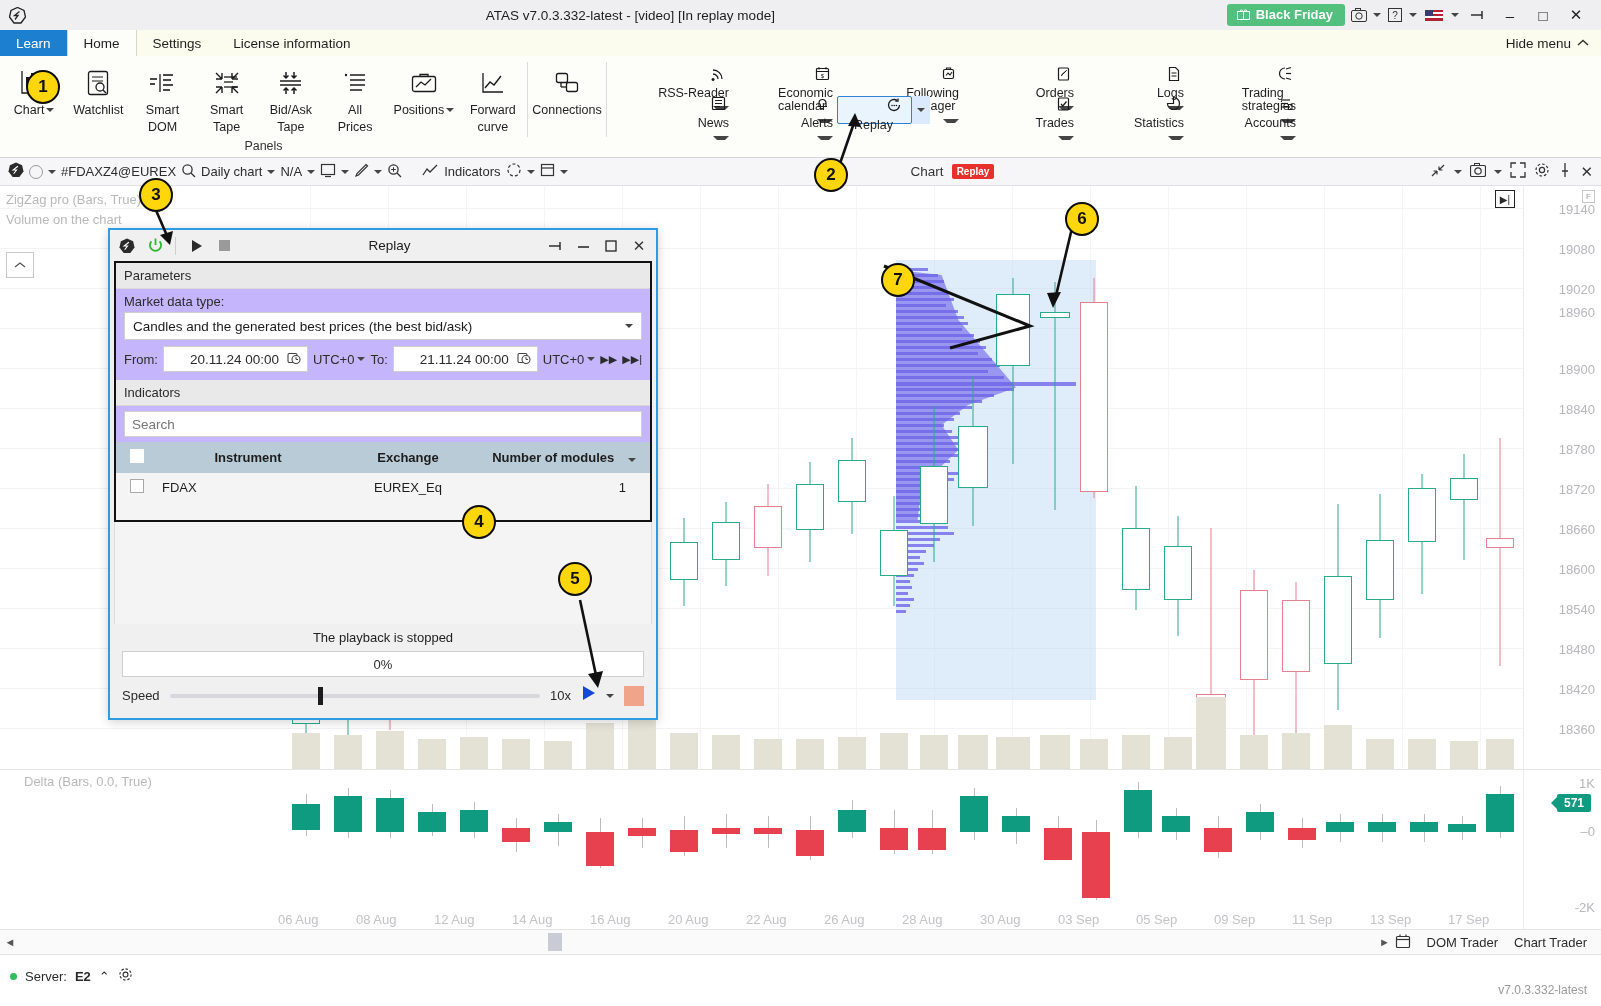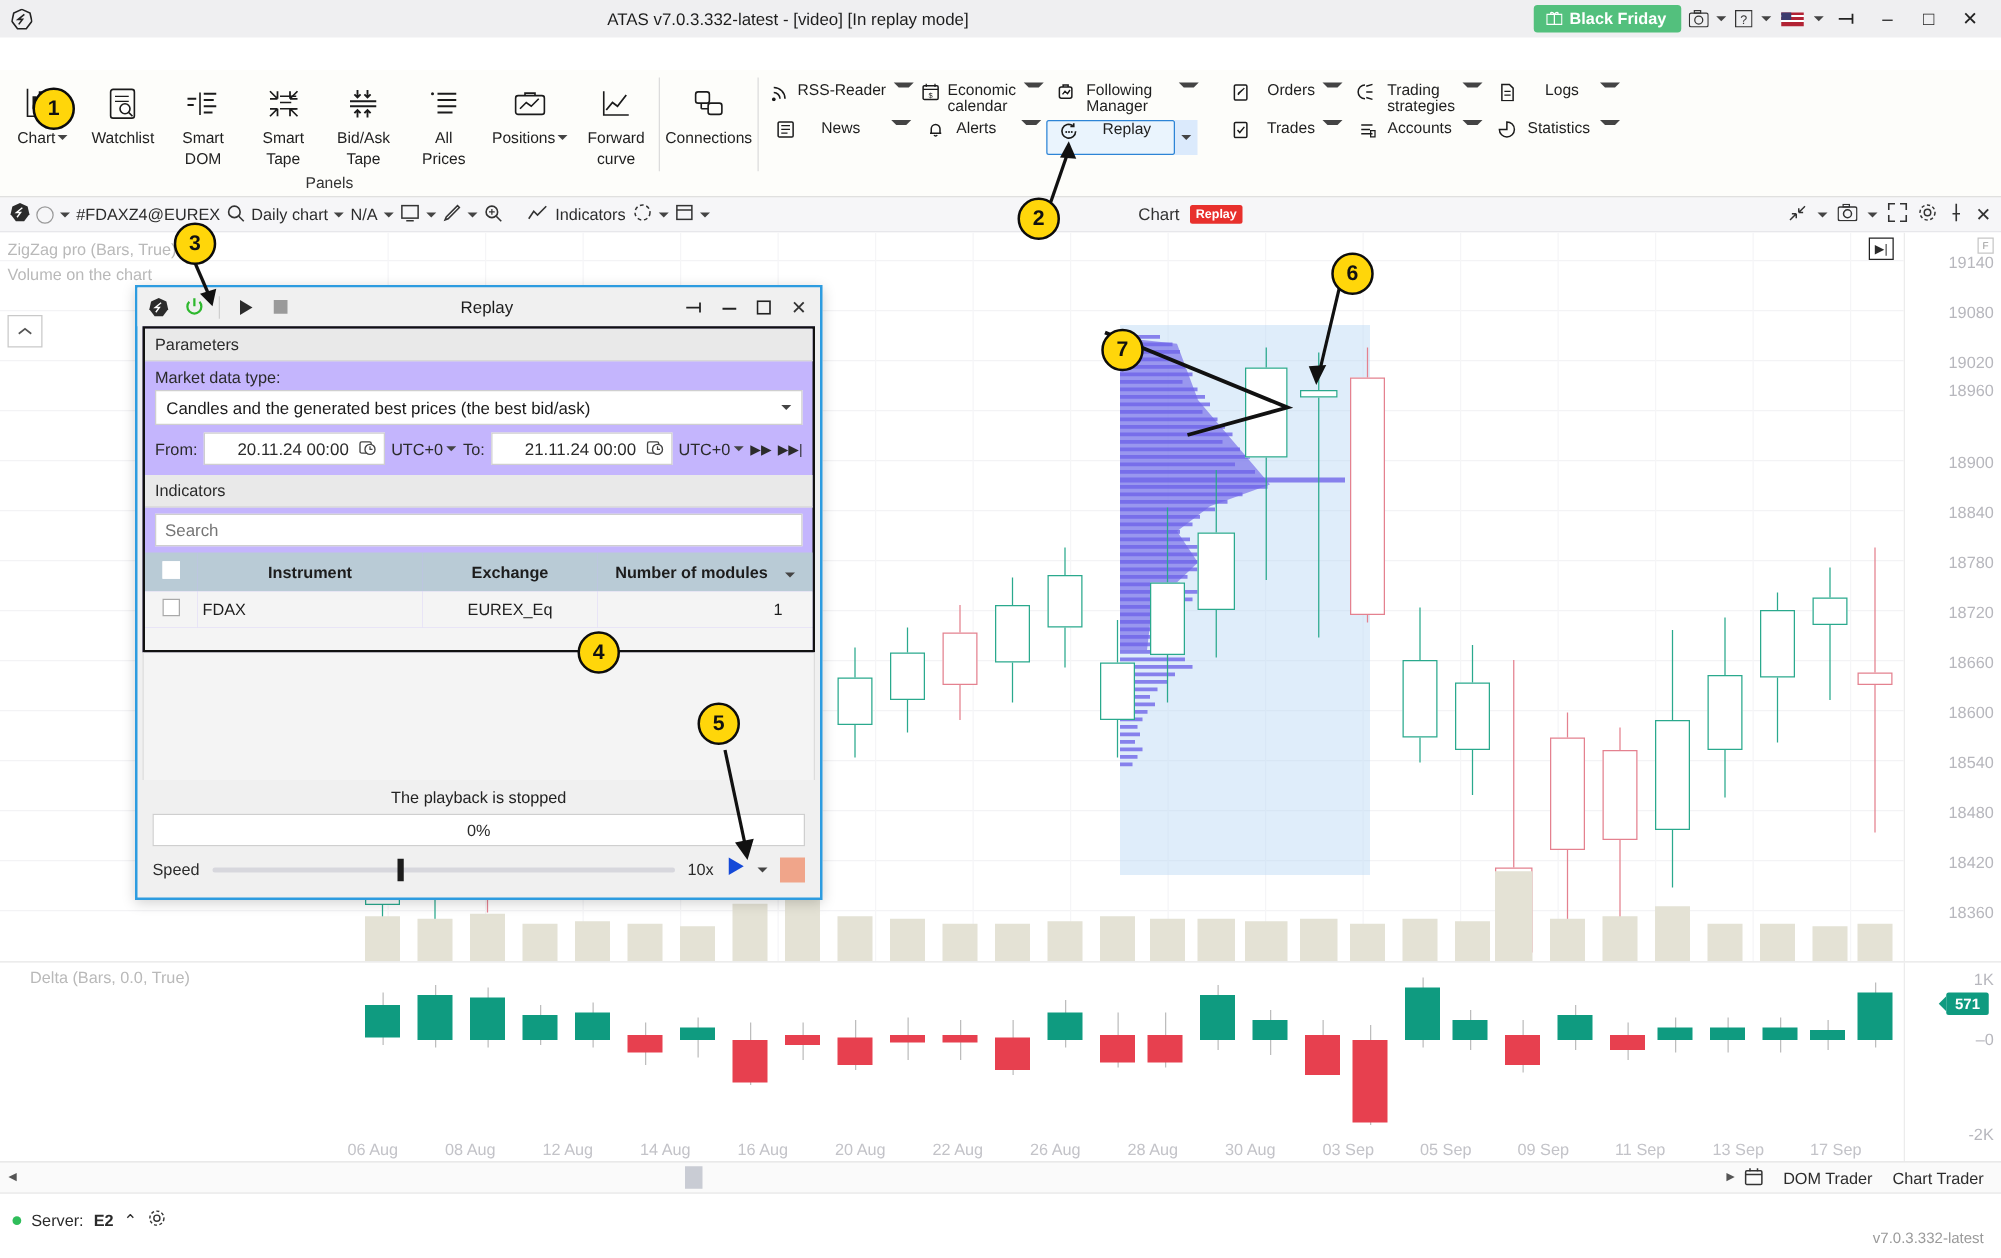--- a/index.html
+++ b/index.html
@@ -57,22 +57,22 @@
   .rsep{ width:1px; background:#dcdcdc; margin:6px 0 20px 0; }
   .bigbtn{
     width:68px; min-height:72px; display:flex; flex-direction:column;
     align-items:center; justify-content:flex-start; gap:3px; padding-top:6px;
     font-size:12.5px; color:#1f1f1f; text-align:center; line-height:1.12;
   }
   .bigbtn .ico{ height:34px; display:flex; align-items:center; justify-content:center; }
   .lblrow{ display:flex; align-items:center; justify-content:center; gap:2px; }
   .smallcol{ display:flex; flex-direction:column; gap:2px; padding-top:6px; }
   .smallbtn{
-    height:28px; display:flex; align-items:flex-start; gap:6px; padding:0 4px;
-    font-size:12.5px; color:#1f1f1f; white-space:nowrap;
+    height:28px; display:flex; align-items:flex-end; gap:6px; padding:0 4px;
+    font-size:12.5px; color:#1f1f1f; white-space:nowrap;flex-direction:column;
   }
   .smallbtn .ico{ width:22px; display:flex; align-items:center; justify-content:center; }
   .smallbtn .lbl{ line-height:1.05; }
   .smallbtn .dd{ margin-left:auto; padding-left:8px; }
   .replay-btn{ border:1px solid #2d84d6; background:#eaf4fd; border-radius:2px; padding:0 6px; }
   .replay-dd{ background:#dbeafc; width:18px; display:flex;align-items:center;justify-content:center;height:28px; }
 
   
   .charttb{
     position:absolute; left:0; top:158px; width:1601px; height:28px;
@@ -231,20 +231,32 @@
             <line x1="2" y1="6" x2="13" y2="6" stroke="#222" stroke-width="1.4"></line>
             <line x1="13" y1="2" x2="13" y2="10" stroke="#222" stroke-width="1.4"></line>
           </svg>
       </div>
       <div class="win-btn">–</div>
       <div class="win-btn">□</div>
       <div class="win-btn">✕</div>
     </div>
   </div>
 
+  <div class="menubar">
+    <div class="mtab active">Learn</div>
+    <div class="mtab home">Home</div>
+    <div class="mtab">Settings</div>
+    <div class="mtab">License information</div>
+    <div class="hide-menu">
+      <span>Hide menu</span>
+      <svg width="12" height="8" viewBox="0 0 12 8">
+          <path d="M1 6 L6 1.5 L11 6" fill="none" stroke="#333" stroke-width="1.4"></path>
+        </svg>
+    </div>
+  </div>
 
   <div class="ribbon">
 
     <div class="rgroup" style="width:527px;">
       <div class="gbody">
         <div class="bigbtn">
           <span class="ico">
             <svg width="30" height="28" viewBox="0 0 30 28">
                 <path d="M3 2 V24 H27" fill="none" stroke="#1b1b1b" stroke-width="1.3"></path>
                 <rect x="7" y="8" width="3" height="10" fill="#1b1b1b"></rect>
@@ -484,20 +496,43 @@
                 <svg width="15" height="15" viewBox="0 0 15 15">
                   <rect x="2.5" y="2" width="10" height="12" rx="1" fill="none" stroke="#1b1b1b" stroke-width="1.2"></rect>
                   <path d="M5 8 L6.8 10 L10.5 5.5" fill="none" stroke="#1b1b1b" stroke-width="1.2"></path>
                 </svg>
               </span>
             <span class="lbl" style="margin-left:6px">Trades</span>
             <span class="dd caret"></span>
           </div>
         </div>
 
+        <div class="smallcol" style="width:110px">
+          <div class="smallbtn">
+            <span class="ico">
+                <svg width="15" height="15" viewBox="0 0 15 15">
+                  <path d="M3.5 1.5 h6 l3 3 v10 h-9 z" fill="none" stroke="#1b1b1b" stroke-width="1.2"></path>
+                  <line x1="5.5" y1="7" x2="10.5" y2="7" stroke="#1b1b1b"></line>
+                  <line x1="5.5" y1="10" x2="10.5" y2="10" stroke="#1b1b1b"></line>
+                </svg>
+              </span>
+            <span class="lbl" style="margin-left:14px">Logs</span>
+            <span class="dd caret"></span>
+          </div>
+          <div class="smallbtn">
+            <span class="ico">
+                <svg width="15" height="15" viewBox="0 0 15 15">
+                  <path d="M7.5 7.5 V1.5 a6 6 0 1 1 -6 6 z" fill="none" stroke="#1b1b1b" stroke-width="1.2"></path>
+                </svg>
+              </span>
+            <span class="lbl">Statistics</span>
+            <span class="dd caret"></span>
+          </div>
+        </div>
+
         <div class="smallcol" style="width:112px">
           <div class="smallbtn">
             <span class="ico">
                 <svg width="15" height="15" viewBox="0 0 15 15">
                   <path d="M7 2 a5.5 5.5 0 0 0 0 11" fill="none" stroke="#1b1b1b" stroke-width="1.2"></path>
                   <line x1="8" y1="3" x2="13" y2="1.5" stroke="#1b1b1b" stroke-width="1.2"></line>
                   <line x1="8" y1="7.5" x2="13" y2="7.5" stroke="#1b1b1b" stroke-width="1.2"></line>
                   <line x1="8" y1="12" x2="13" y2="13.5" stroke="#1b1b1b" stroke-width="1.2"></line>
                 </svg>
               </span>
@@ -510,43 +545,20 @@
           <div class="smallbtn">
             <span class="ico">
                 <svg width="15" height="15" viewBox="0 0 15 15">
                   <line x1="3" y1="4" x2="12" y2="4" stroke="#1b1b1b" stroke-width="1.2"></line>
                   <line x1="3" y1="7.5" x2="10" y2="7.5" stroke="#1b1b1b" stroke-width="1.2"></line>
                   <line x1="3" y1="11" x2="12" y2="11" stroke="#1b1b1b" stroke-width="1.2"></line>
                   <rect x="10.5" y="8.5" width="3.5" height="5" fill="none" stroke="#1b1b1b" stroke-width="1"></rect>
                 </svg>
               </span>
             <span class="lbl">Accounts</span>
-            <span class="dd caret"></span>
-          </div>
-        </div>
-
-        <div class="smallcol" style="width:110px">
-          <div class="smallbtn">
-            <span class="ico">
-                <svg width="15" height="15" viewBox="0 0 15 15">
-                  <path d="M3.5 1.5 h6 l3 3 v10 h-9 z" fill="none" stroke="#1b1b1b" stroke-width="1.2"></path>
-                  <line x1="5.5" y1="7" x2="10.5" y2="7" stroke="#1b1b1b"></line>
-                  <line x1="5.5" y1="10" x2="10.5" y2="10" stroke="#1b1b1b"></line>
-                </svg>
-              </span>
-            <span class="lbl" style="margin-left:14px">Logs</span>
-            <span class="dd caret"></span>
-          </div>
-          <div class="smallbtn">
-            <span class="ico">
-                <svg width="15" height="15" viewBox="0 0 15 15">
-                  <path d="M7.5 7.5 V1.5 a6 6 0 1 1 -6 6 z" fill="none" stroke="#1b1b1b" stroke-width="1.2"></path>
-                </svg>
-              </span>
-            <span class="lbl">Statistics</span>
             <span class="dd caret"></span>
           </div>
         </div>
       </div>
     </div>
   </div>
 
   <div class="charttb">
     <span>
       <svg width="16" height="16" viewBox="0 0 17 17">

